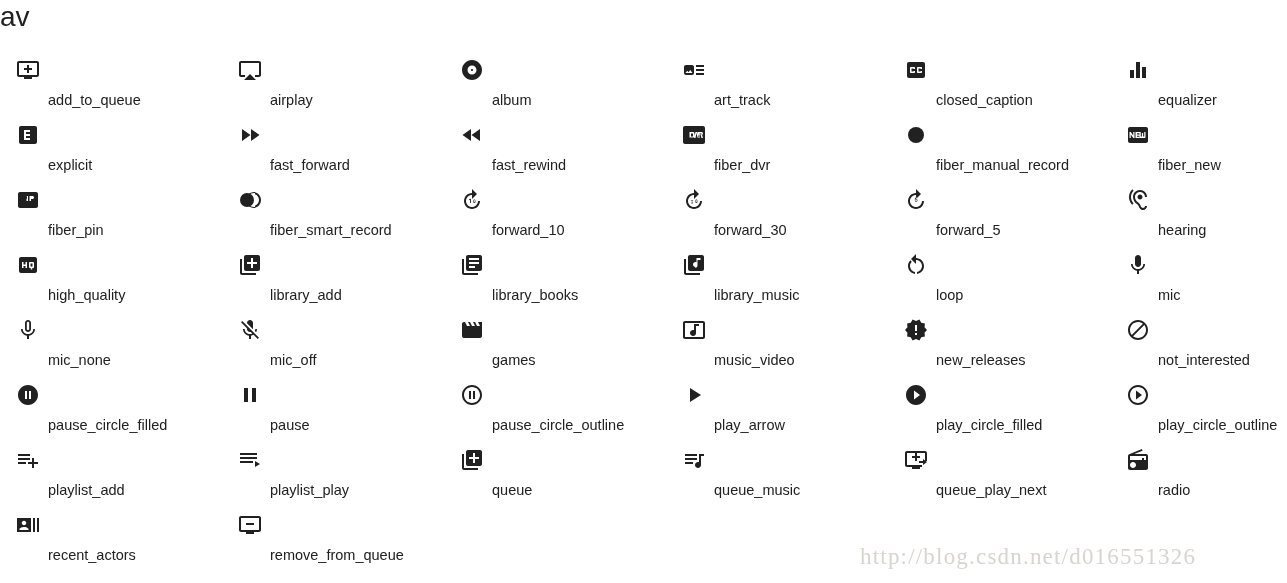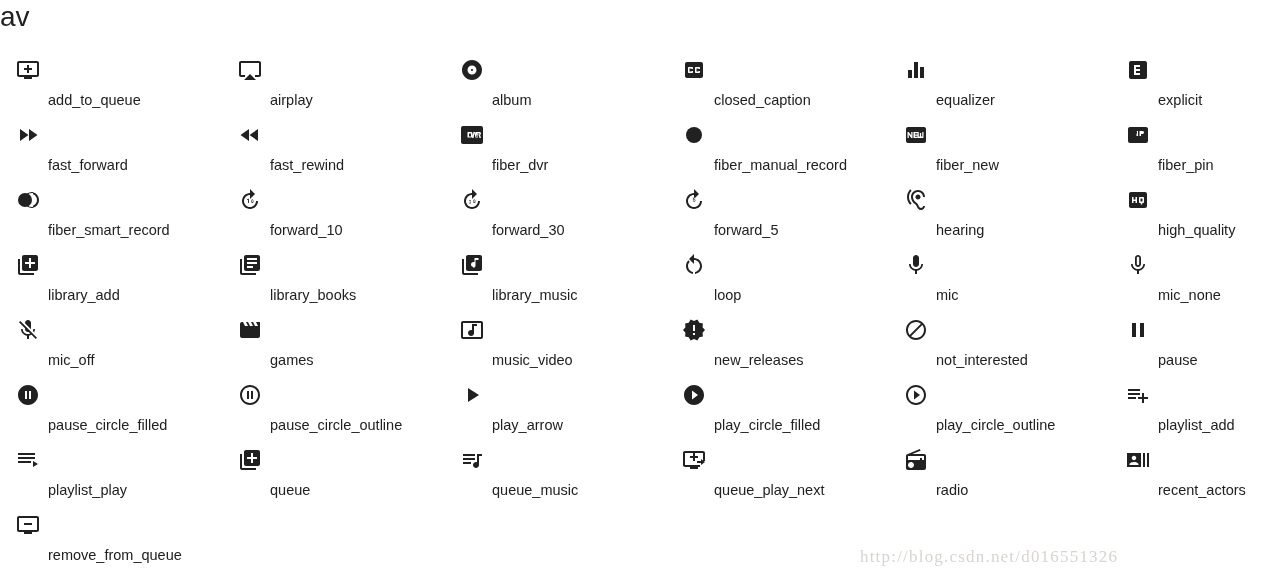--- a/index.html
+++ b/index.html
@@ -71,21 +71,21 @@
     white-space: nowrap;
     font-weight: 400;
     margin-left: 32px;
   }
 
   #watermark {
     position: absolute;
     left: 860px;
     top: 543px;
     font-family: "Liberation Serif", serif;
-    font-size: 17px;
+    font-size: 23px;
     line-height: 28px;
     color: #d8d4cf;
     letter-spacing: 1.2px;
     white-space: nowrap;
     pointer-events: none;
     user-select: none;
   }
 </style>
 </head>
 <body>
@@ -113,20 +113,28 @@
       <span class="icon-glyph">
         <svg viewBox="0 0 24 24" xmlns="http://www.w3.org/2000/svg">
           <path d="M12 2C6.48 2 2 6.48 2 12s4.48 10 10 10 10-4.48 10-10S17.52 2 12 2zm0 14.5c-2.49 0-4.5-2.01-4.5-4.5S9.51 7.5 12 7.5s4.5 2.01 4.5 4.5-2.01 4.5-4.5 4.5zm0-5.5c-.55 0-1 .45-1 1s.45 1 1 1 1-.45 1-1-.45-1-1-1z"></path>
         </svg>
       </span>
       <span class="icon-label">album</span>
     </div>
     <div class="icon-cell">
       <span class="icon-glyph">
         <svg viewBox="0 0 24 24" xmlns="http://www.w3.org/2000/svg">
+          <path d="M22 13h-8v-2h8v2zm0-6h-8v2h8V7zm-8 10h8v-2h-8v2zm-2-8v6c0 1.1-.9 2-2 2H4c-1.1 0-2-.9-2-2V9c0-1.1.9-2 2-2h6c1.1 0 2 .9 2 2zm-1.5 6l-2.25-3-1.75 2.26-1.25-1.51L3.5 15h7z"></path>
+        </svg>
+      </span>
+      <span class="icon-label">art_track</span>
+    </div>
+    <div class="icon-cell">
+      <span class="icon-glyph">
+        <svg viewBox="0 0 24 24" xmlns="http://www.w3.org/2000/svg">
           <path d="M19 4H5c-1.11 0-2 .9-2 2v12c0 1.1.89 2 2 2h14c1.1 0 2-.9 2-2V6c0-1.1-.9-2-2-2zM11 11H9.5v-.5h-2v3h2V13H11v1c0 .55-.45 1-1 1H7c-.55 0-1-.45-1-1v-4c0-.55.45-1 1-1h3c.55 0 1 .45 1 1v1zm7 0h-1.5v-.5h-2v3h2V13H18v1c0 .55-.45 1-1 1h-3c-.55 0-1-.45-1-1v-4c0-.55.45-1 1-1h3c.55 0 1 .45 1 1v1z"></path>
         </svg>
       </span>
       <span class="icon-label">closed_caption</span>
     </div>
     <div class="icon-cell">
       <span class="icon-glyph">
         <svg viewBox="0 0 24 24" xmlns="http://www.w3.org/2000/svg">
           <path d="M10 20h4V4h-4v16zm-6 0h4v-8H4v8zM16 9v11h4V9h-4z"></path>
         </svg>
@@ -323,32 +331,32 @@
       <span class="icon-glyph">
         <svg viewBox="0 0 24 24" xmlns="http://www.w3.org/2000/svg">
           <path d="M12 2C6.48 2 2 6.48 2 12s4.48 10 10 10 10-4.48 10-10S17.52 2 12 2zM4 12c0-4.42 3.58-8 8-8 1.85 0 3.55.63 4.9 1.69L5.69 16.9C4.63 15.55 4 13.85 4 12zm8 8c-1.85 0-3.55-.63-4.9-1.69L18.31 7.1C19.37 8.45 20 10.15 20 12c0 4.42-3.58 8-8 8z"></path>
         </svg>
       </span>
       <span class="icon-label">not_interested</span>
     </div>
     <div class="icon-cell">
       <span class="icon-glyph">
         <svg viewBox="0 0 24 24" xmlns="http://www.w3.org/2000/svg">
+          <path d="M12 2C6.48 2 2 6.48 2 12s4.48 10 10 10 10-4.48 10-10S17.52 2 12 2zm-1 14H9V8h2v8zm4 0h-2V8h2v8z"></path>
+        </svg>
+      </span>
+      <span class="icon-label">pause_circle_filled</span>
+    </div>
+    <div class="icon-cell">
+      <span class="icon-glyph">
+        <svg viewBox="0 0 24 24" xmlns="http://www.w3.org/2000/svg">
           <path d="M6 19h4V5H6v14zm8-14v14h4V5h-4z"></path>
         </svg>
       </span>
       <span class="icon-label">pause</span>
-    </div>
-    <div class="icon-cell">
-      <span class="icon-glyph">
-        <svg viewBox="0 0 24 24" xmlns="http://www.w3.org/2000/svg">
-          <path d="M12 2C6.48 2 2 6.48 2 12s4.48 10 10 10 10-4.48 10-10S17.52 2 12 2zm-1 14H9V8h2v8zm4 0h-2V8h2v8z"></path>
-        </svg>
-      </span>
-      <span class="icon-label">pause_circle_filled</span>
     </div>
     <div class="icon-cell">
       <span class="icon-glyph">
         <svg viewBox="0 0 24 24" xmlns="http://www.w3.org/2000/svg">
           <path d="M9 16h2V8H9v8zm3-14C6.48 2 2 6.48 2 12s4.48 10 10 10 10-4.48 10-10S17.52 2 12 2zm0 18c-4.41 0-8-3.59-8-8s3.59-8 8-8 8 3.59 8 8-3.59 8-8 8zm1-4h2V8h-2v8z"></path>
         </svg>
       </span>
       <span class="icon-label">pause_circle_outline</span>
     </div>
     <div class="icon-cell">

